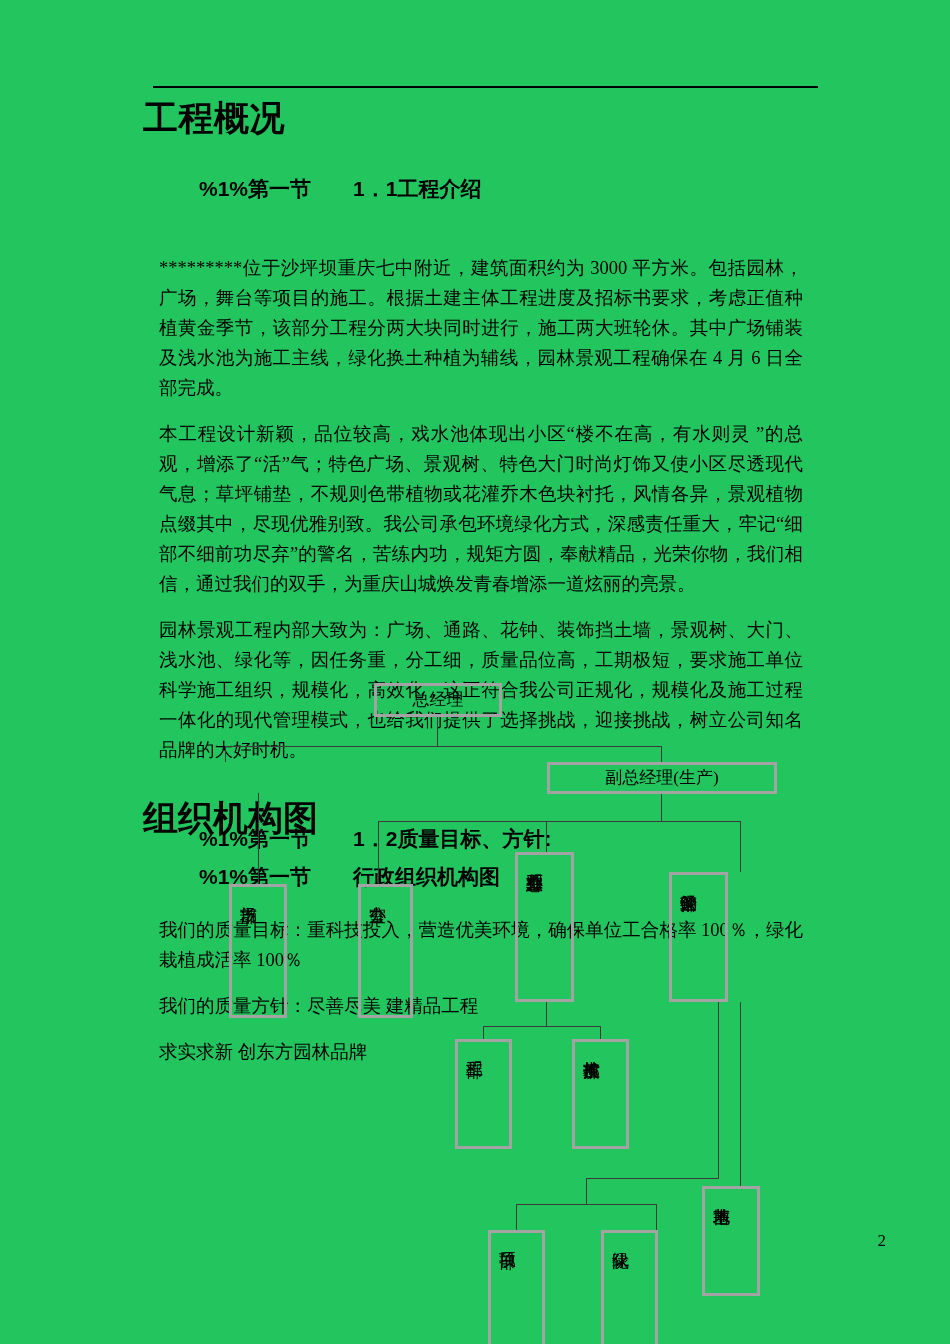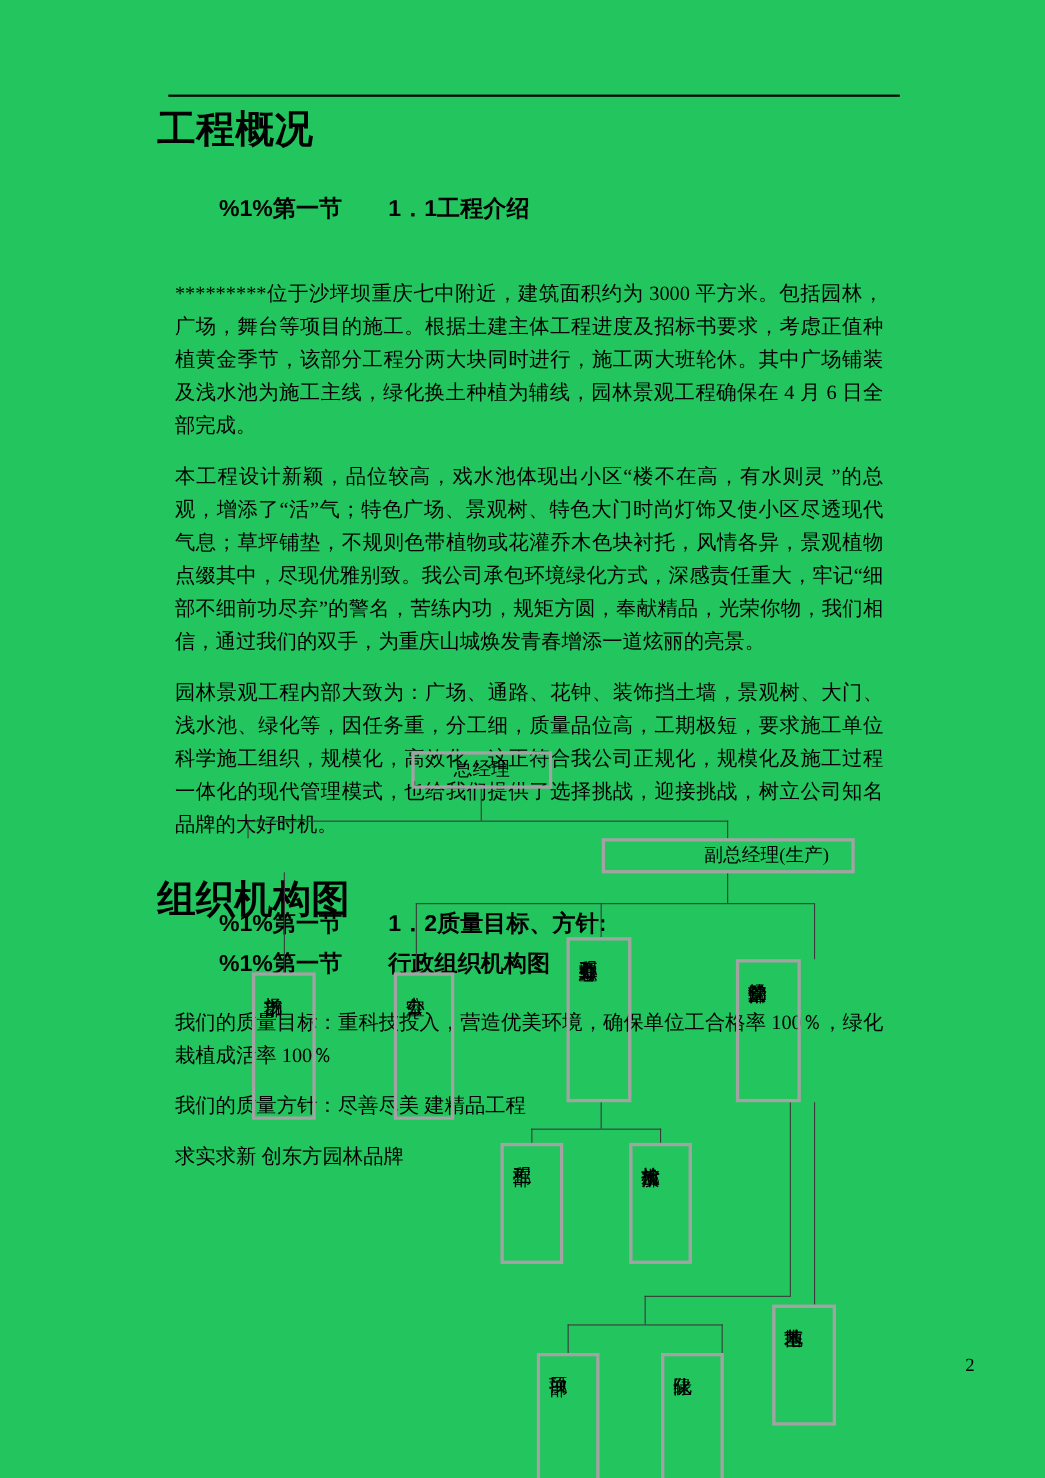--- a/index.html
+++ b/index.html
@@ -201,21 +201,21 @@
     <div class="conn" style="left:516px; top:1204px; width:141px; height:1px;"></div>
     <div class="conn" style="left:516px; top:1204px; width:1px; height:26px;"></div>
     <div class="conn" style="left:656px; top:1204px; width:1px; height:26px;"></div>
     <div class="conn" style="left:740px; top:1002px; width:1px; height:184px;"></div>
 
     <div class="node" style="left:374px; top:683px; width:128px; height:34px;">
       <div class="label-h">总经理</div>
     </div>
 
 
-    <div class="node" style="left:547px; top:762px; width:230px; height:32px;padding-left:35px;">
+    <div class="node" style="left:547px; top:762px; width:230px; height:32px;">
       <div class="label-h">副总经理(生产)</div>
     </div>
 
     <div class="node" style="left:229px; top:884px; width:58px; height:134px;">
       <div class="label-v">市场部</div>
     </div>
 
     <div class="node" style="left:358px; top:884px; width:55px; height:134px;">
       <div class="label-v">办公室</div>
     </div>

